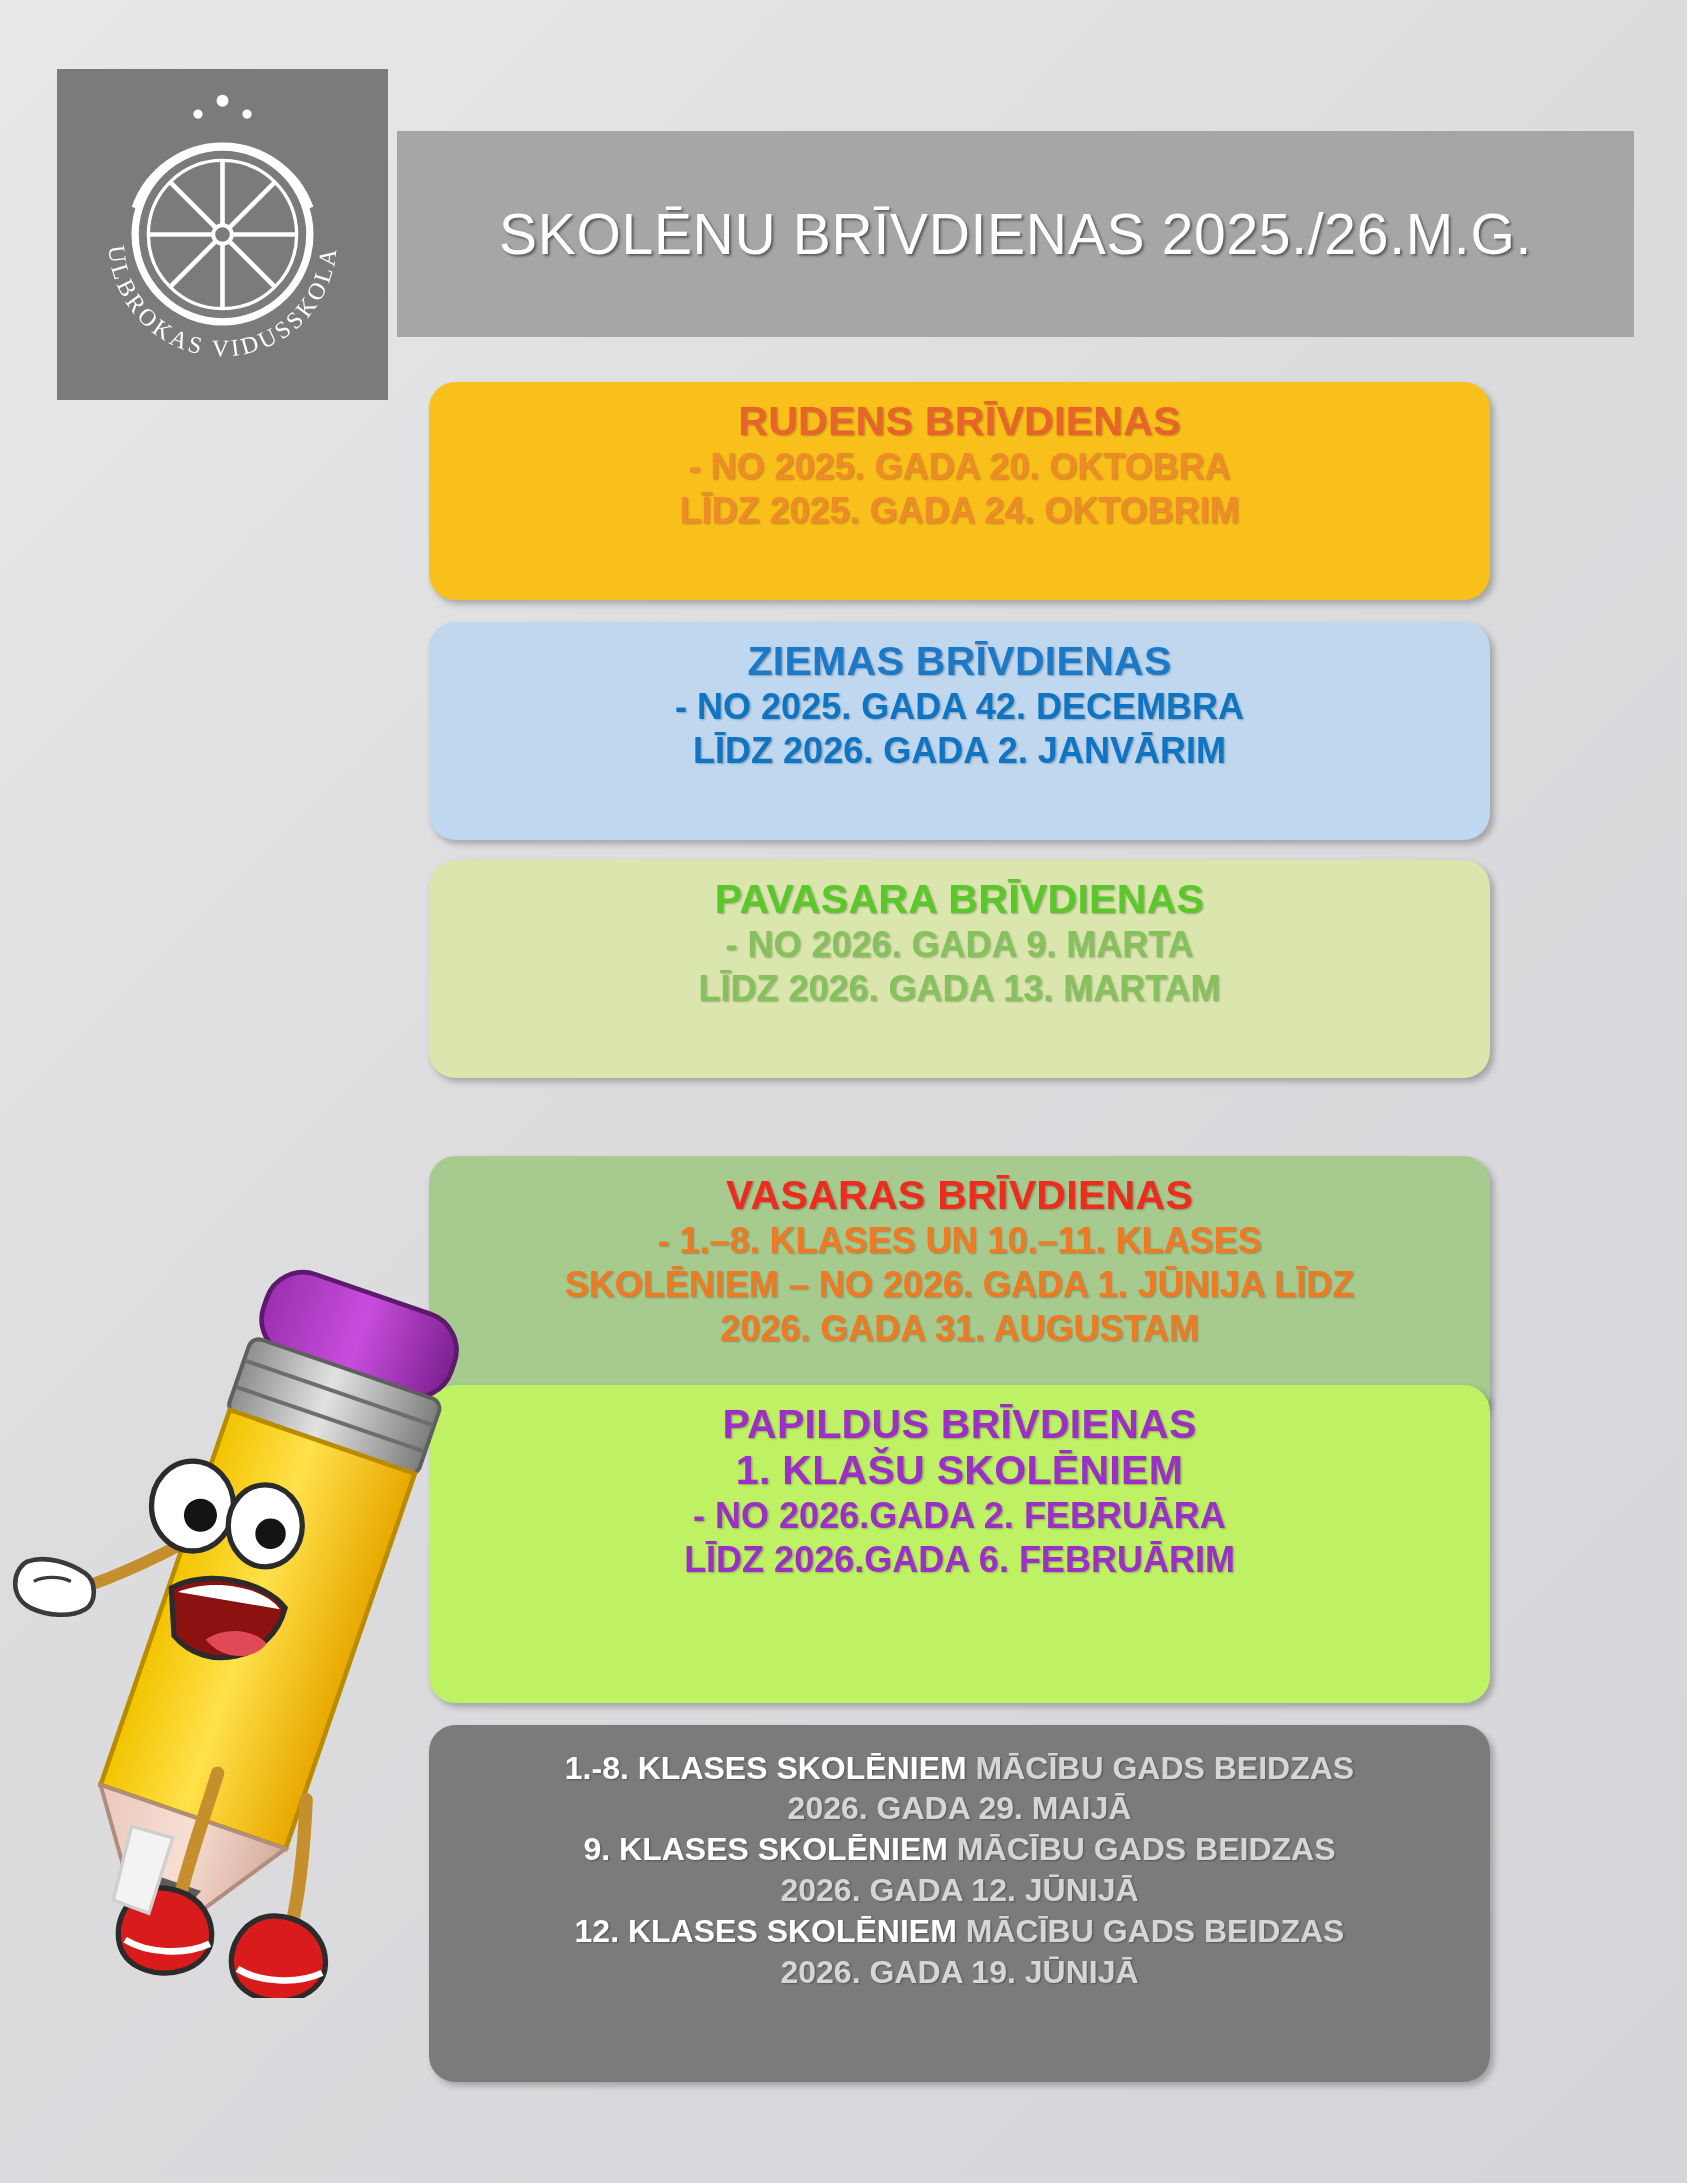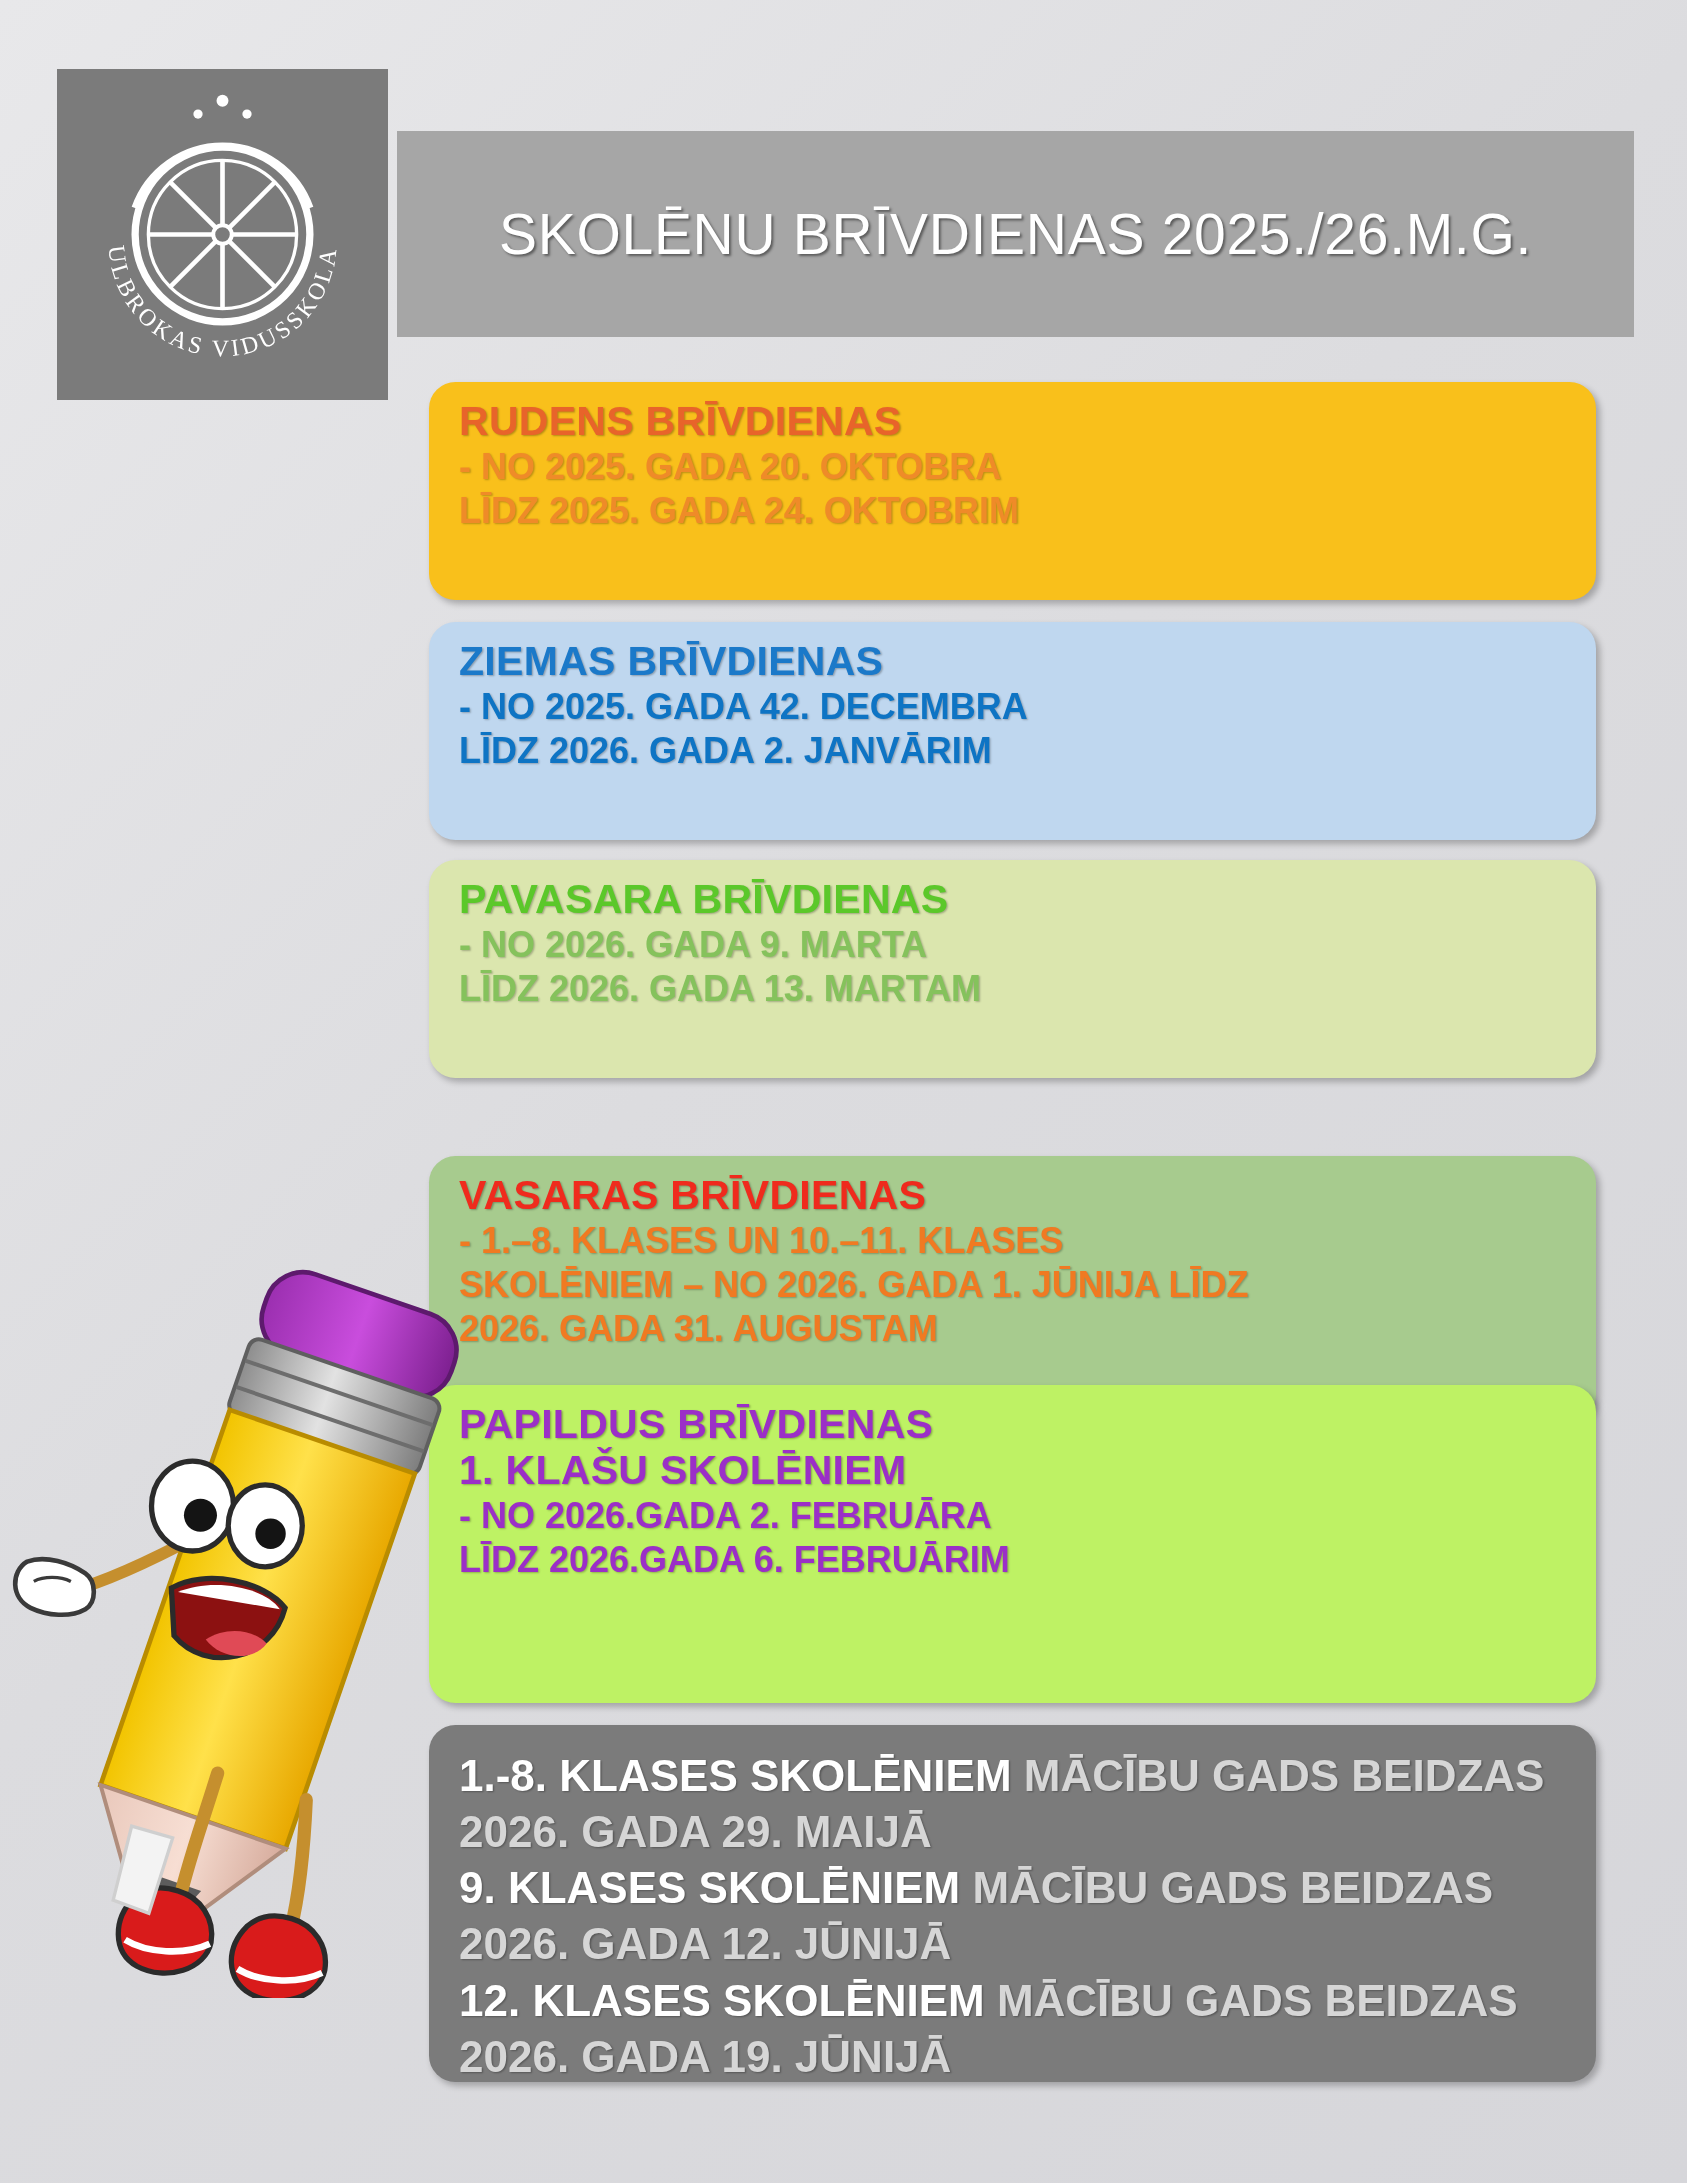--- a/index.html
+++ b/index.html
@@ -36,25 +36,25 @@
     font-weight: normal;
     letter-spacing: 0.7px;
     text-shadow: 2px 2px 2.6px rgba(0,0,0,0.45);
     white-space: nowrap;
   }
 
   
   .card {
     position: absolute;
     left: 429px;
-    width: 1167px;
+    width: 1061px;
     border-radius: 26.5px;
     box-shadow: 3.3px 4px 6.6px rgba(0,0,0,0.25);
     padding: 17px 30px 20px 30px;
-    text-align: left;
+    text-align: center;
   }
   .card h2 {
     font-size: 41px;
     font-weight: bold;
     letter-spacing: 0.3px;
     line-height: 1.12;
     text-shadow: 1.3px 1.3px 2px rgba(0,0,0,0.28);
   }
   .card p {
     font-size: 36px;
@@ -88,21 +88,21 @@
   #card-papildus h2 { color: #9b2fc7; }
   #card-papildus p  { color: #9b2fc7; }
 
   
   #card-footer {
     top: 1725px; height: 357px;
     background: #7b7b7b;
     padding: 22.5px 30px 22.5px 30px;
   }
   #card-footer p {
-    font-size: 44px;
+    font-size: 32px;
     font-weight: bold;
     line-height: 1.28;
     color: #d6d6d6;
     text-shadow: 1.3px 1.3px 2px rgba(0,0,0,0.3);
   }
   #card-footer .hl { color: #ffffff; }
 
   
   .mascot {
     position: absolute;

